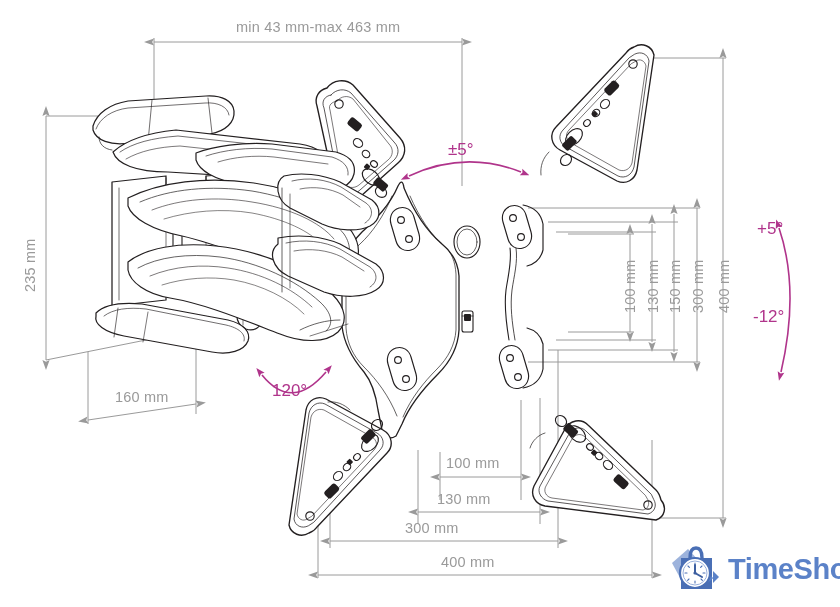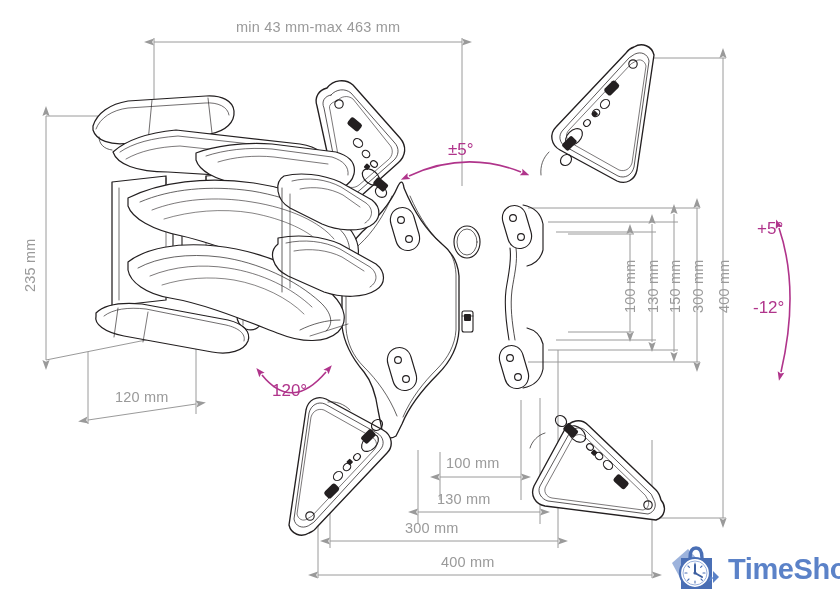--- a/index.html
+++ b/index.html
@@ -361,21 +361,21 @@
         <path d="M300,330 C312,324 326,320 340,320" stroke-width="0.7"></path>
         <path d="M310,336 L348,324" stroke-width="0.6"></path>
       </g>
     </g>
   </svg>
 
   <span class="dim-label" style="left:236px; top:19px;">min 43 mm-max 463 mm</span>
 
   <span class="dim-label vert" style="left:22px; top:292px;">235 mm</span>
 
-  <span class="dim-label" style="left:115px; top:389px;">120 mm</span>
+  <span class="dim-label" style="left:115px; top:389px;">160 mm</span>
 
   <span class="dim-label vert" style="left:622px; top:313px;">100 mm</span>
 
   <span class="dim-label vert" style="left:645px; top:313px;">130 mm</span>
 
   <span class="dim-label vert" style="left:667px; top:313px;">150 mm</span>
 
   <span class="dim-label vert" style="left:690px; top:313px;">300 mm</span>
 
   <span class="dim-label vert" style="left:716px; top:313px;">400 mm</span>
@@ -385,21 +385,21 @@
   <span class="dim-label" style="left:437px; top:491px;">130 mm</span>
 
   <span class="dim-label" style="left:405px; top:520px;">300 mm</span>
 
   <span class="dim-label" style="left:441px; top:554px;">400 mm</span>
 
   <span class="ang-label" style="left:448px; top:140px;">±5°</span>
 
   <span class="ang-label" style="left:757px; top:219px;">+5°</span>
 
-  <span class="ang-label" style="left:753px; top:298px;">-12°</span>
+  <span class="ang-label" style="left:753px; top:307px;">-12°</span>
 
   <span class="ang-label" style="left:272px; top:381px;">120°</span>
 
   <div id="logo">
     <svg id="logo-mark" viewBox="0 0 56 56">
 
       <path d="M6,22 L22,8 L33,20 L19,46 Z" fill="#9db3dc"></path>
 
       <path d="M15,17 L46,17 L46,48 L15,48 Z" fill="#4a6fb5"></path>
 

